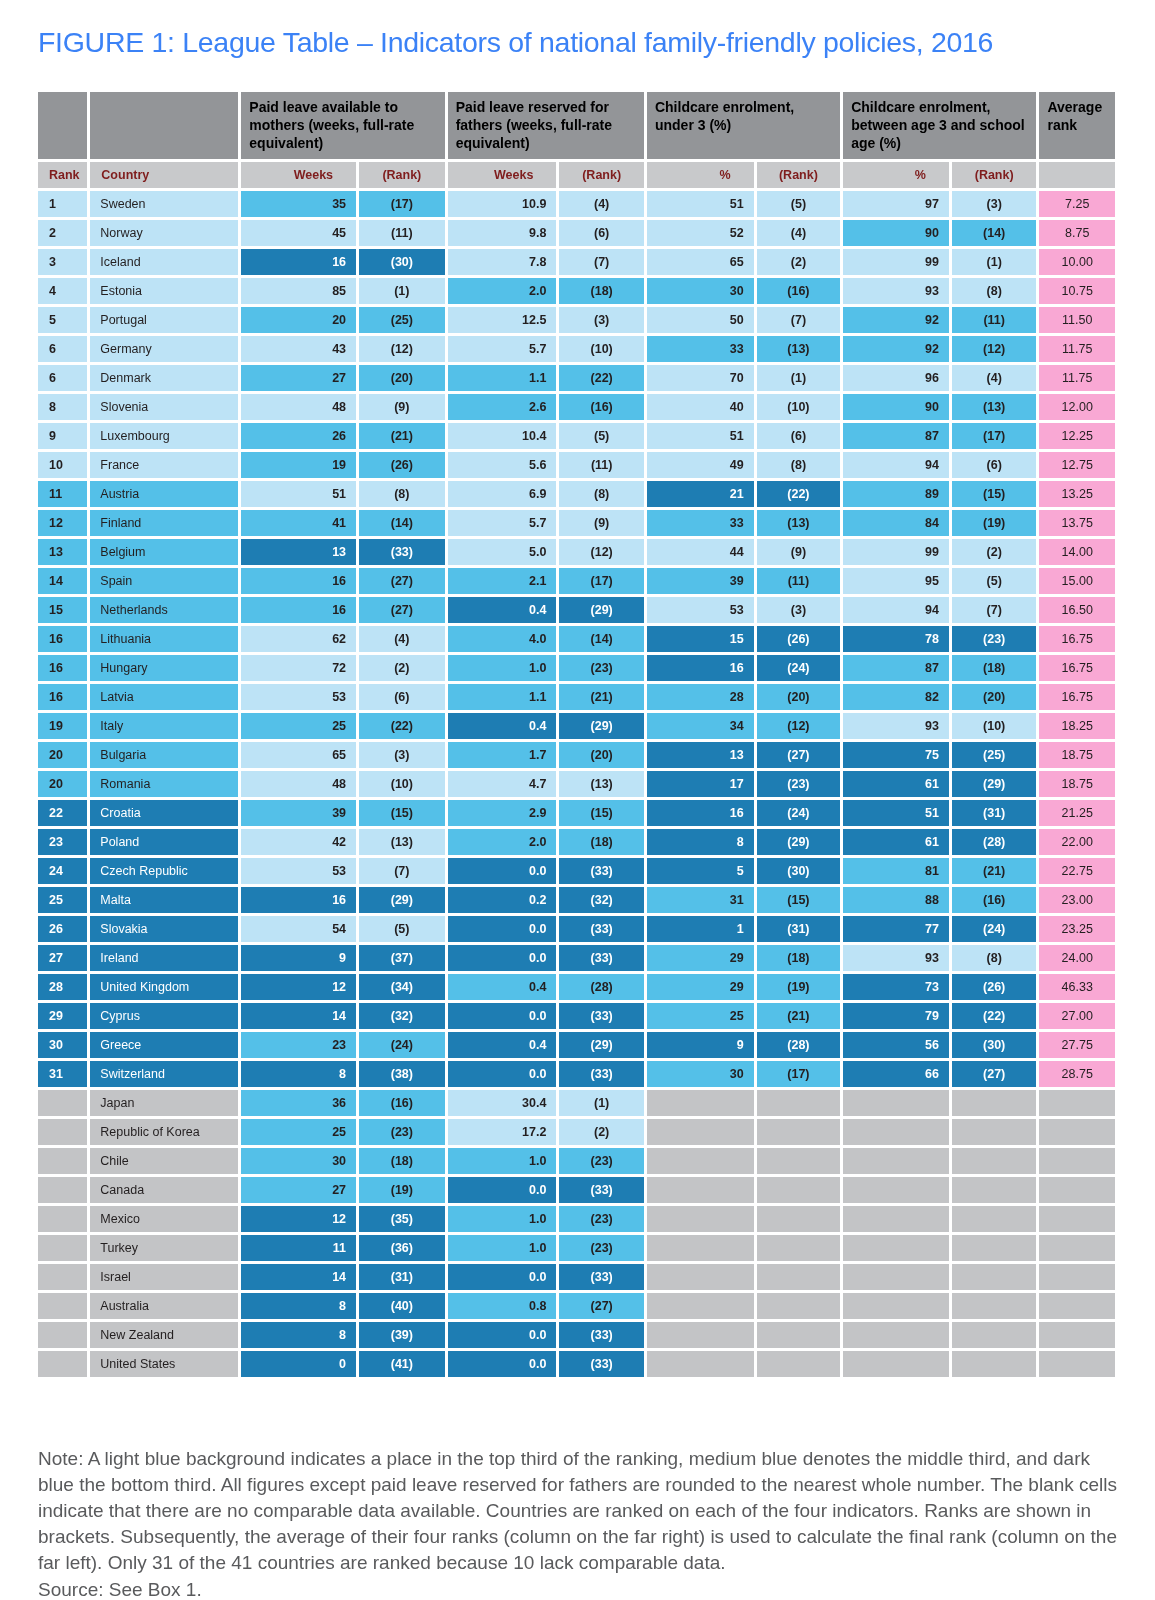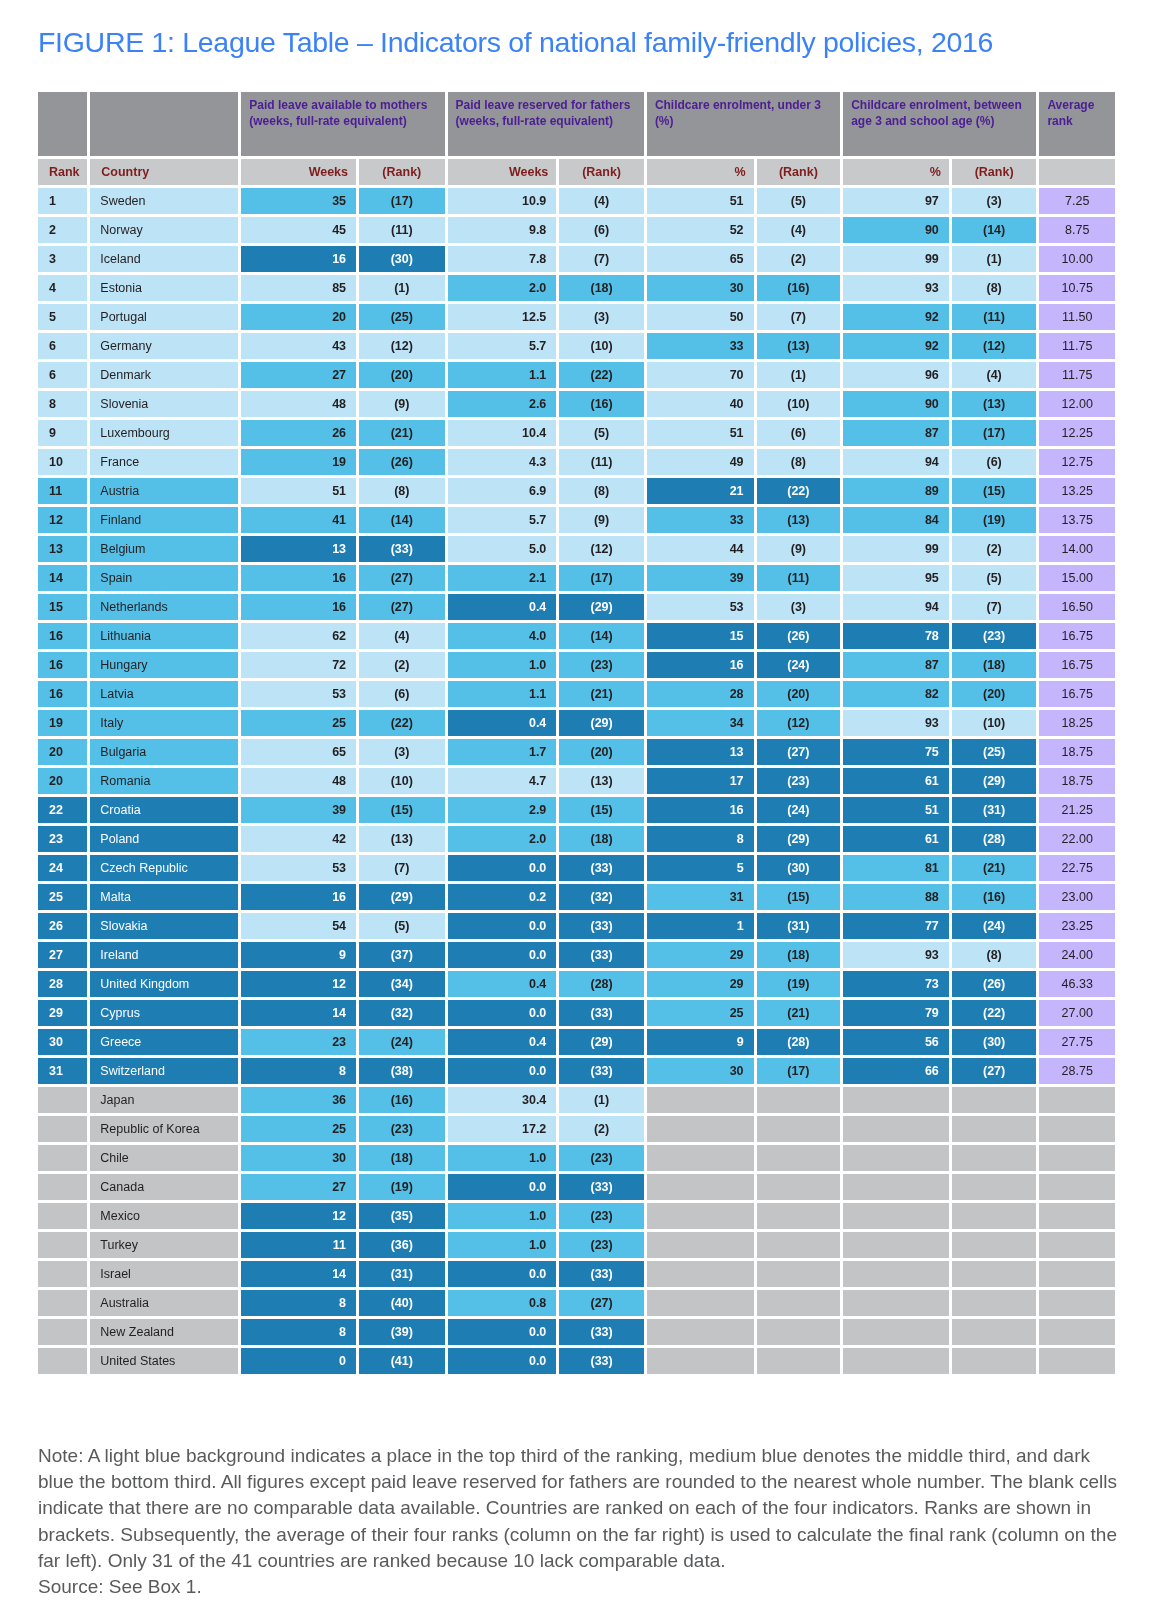--- a/index.html
+++ b/index.html
@@ -16,41 +16,41 @@
     letter-spacing:-0.3px; margin-bottom:30px; white-space:nowrap;
   }
   table.league {
     border-collapse:separate; border-spacing:3px;
     table-layout:fixed; width:1083px;
     margin-left:-3px;
   }
   td { vertical-align:middle; font-size:12.5px; overflow:hidden; }
   
   tr.ghead td {
-    background:#939598; color:#4c1d95; font-weight:700;
+    background:#939598; color:#000000; font-weight:700;
     vertical-align:top; padding:6px 8px 6px 8px; line-height:1.3;
-    height:64px; font-size:12px;
+    height:64px; font-size:14px;
   }
   tr.shead td {
     background:#C8C9CB; color:#7f1d1d; font-weight:700; height:26px;
   }
   
   .t-l { background:#BDE3F6; }
   .t-m { background:#54C0E8; }
   .t-d { background:#1E7DB3; color:#ffffff; }
   .t-x { background:#C3C4C6; }
-  .t-avg { background:#c4b5fd;margin-left:9px; }
+  .t-avg { background:#f9a8d4;margin-left:9px; }
   
   td.c-rank  { padding-left:11px; font-weight:700; height:26px; }
   td.c-country { padding-left:10px; font-weight:400; }
   td.c-val { text-align:right; padding-right:10px; font-weight:700; }
   td.c-rk  { text-align:center; font-weight:700; }
   td.c-avg { text-align:center; font-weight:400; }
   td.sh-left { padding-left:11px; }
-  td.sh-right { text-align:right; padding-right:8px; }
+  td.sh-right { text-align:right; padding-right:23px; }
   td.sh-center { text-align:center; }
   .notes {
     margin-top:66px; width:1086px;
     font-size:19px; line-height:1.38; color:#595A5C;
   }
   .notes .src { display:block; }
 </style>
 </head>
 <body>
 
@@ -212,21 +212,21 @@
           <td class="c-rk t-l">(6)</td>
           <td class="c-val t-m">87</td>
           <td class="c-rk t-m">(17)</td>
           <td class="c-avg t-avg">12.25</td>
         </tr>
         <tr>
           <td class="c-rank t-l">10</td>
           <td class="c-country t-l">France</td>
           <td class="c-val t-m">19</td>
           <td class="c-rk t-m">(26)</td>
-          <td class="c-val t-l">4.3</td>
+          <td class="c-val t-l">5.6</td>
           <td class="c-rk t-l">(11)</td>
           <td class="c-val t-l">49</td>
           <td class="c-rk t-l">(8)</td>
           <td class="c-val t-l">94</td>
           <td class="c-rk t-l">(6)</td>
           <td class="c-avg t-avg">12.75</td>
         </tr>
         <tr>
           <td class="c-rank t-m">11</td>
           <td class="c-country t-m">Austria</td>

